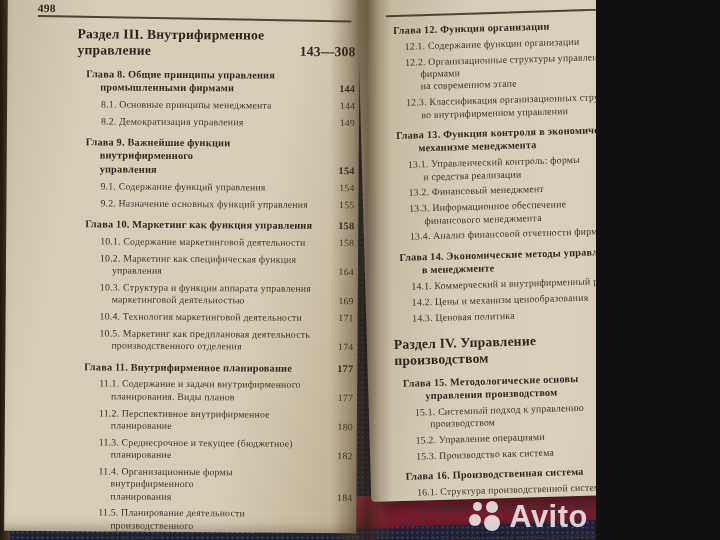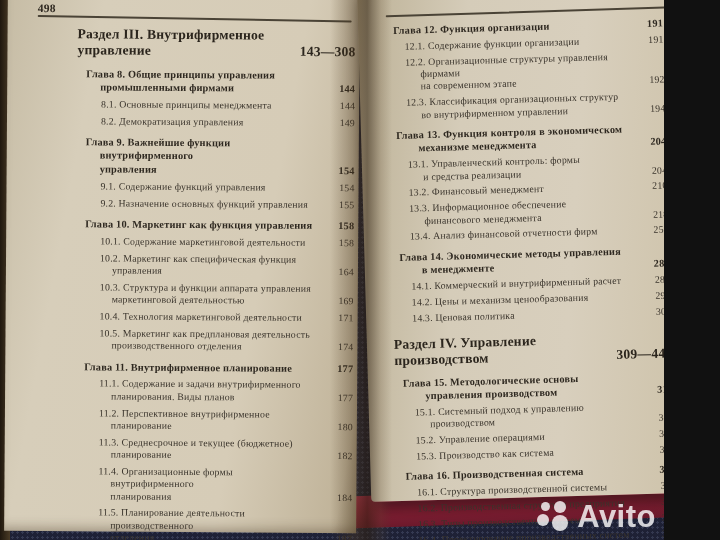--- a/index.html
+++ b/index.html
@@ -1,16 +1,16 @@
 <!DOCTYPE html>
 <html><head>
 <meta charset="utf-8">
 <style>
   html,body{margin:0;padding:0;background:#111;}
-  .photo{position:relative;width:664px;height:540px;overflow:hidden;
+  .photo{position:relative;width:596px;height:540px;overflow:hidden;
          background:#0f766e;font-family:"Liberation Serif",serif;}
 
   
   .cloth{position:absolute;inset:0;z-index:0;background-color:#1e2136;
          background-image:radial-gradient(rgba(110,120,155,.28) 1px,transparent 1.4px);
          background-size:5px 5px;}
 
   
   .left-strip{position:absolute;left:0;top:0;width:10px;height:540px;z-index:1;
               background:linear-gradient(90deg,#1f170e,#4a3b26);}

